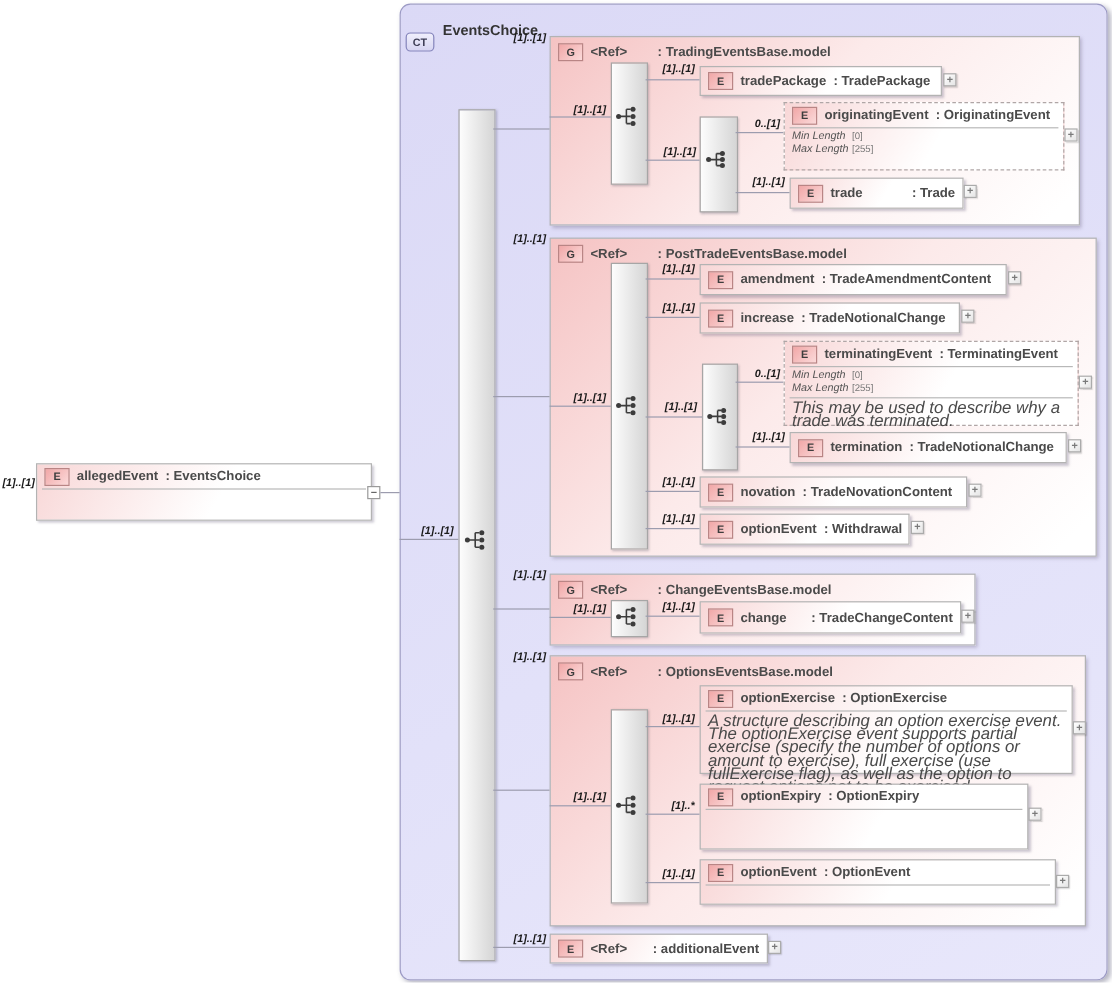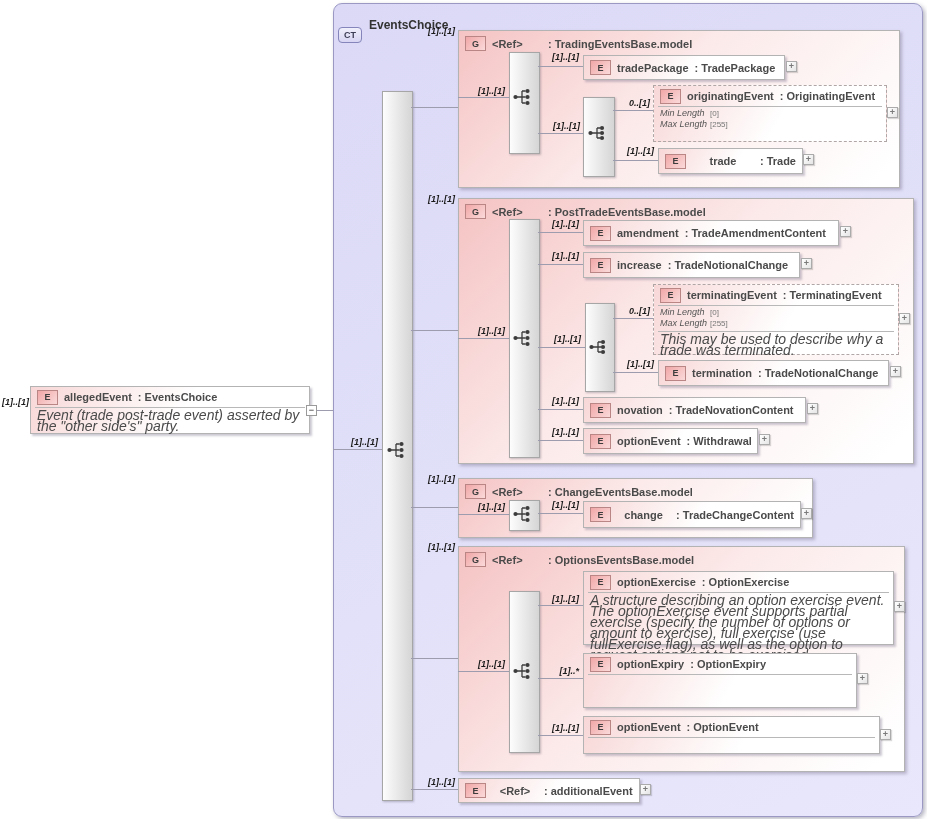--- a/index.html
+++ b/index.html
@@ -31,21 +31,21 @@
   .gref{width:50px;}
   
   .ebox{position:absolute;background:linear-gradient(120deg,#f8d7d7,#ffffff 55%);
         border:1px solid #b3b3b3;box-shadow:2px 2px 2px rgba(110,100,130,.35);}
   .ebox.dashed{border:1px dashed #b0a6a6;box-shadow:none;}
   .erow{display:flex;align-items:center;gap:6px;padding:0 6px;height:100%;}
   .erow.t{height:20px;}
   .badge{display:flex;align-items:center;justify-content:center;flex:none;
          width:19px;height:13px;background:linear-gradient(135deg,#f1a7a7,#fbdada);
          border:1px solid #b98585;font-size:9px;font-weight:bold;color:#3d3d3d;}
-  .ename,.etype{font-weight:bold;font-size:11px;color:#4a4a4a;white-space:nowrap;text-align:center;}
+  .ename,.etype{font-weight:bold;font-size:11px;color:#4a4a4a;white-space:nowrap;}
   .ename.w{width:62px;}
   .sep{border-top:1px solid #b8b8b8;margin:0 4px;}
   .ann{font-style:italic;font-size:14px;color:#4a4a4a;line-height:11px;padding:2px 6px 0;}
   .facets{padding:1px 6px 0;}
   .frow{display:flex;align-items:center;line-height:11px;}
   .flab{font-style:italic;font-size:9px;color:#555;width:50px;}
   .fval{font-size:8px;color:#777;}
   
   .plus{position:absolute;width:11px;height:11px;box-sizing:border-box;
         background:linear-gradient(135deg,#ffffff,#e5e5e5);border:1px solid #ababab;
@@ -68,21 +68,20 @@
   </div>
 
   <div class="card" style="left:2px;top:397px;width:26px;">[1]..[1]</div>
   <div class="ebox" style="left:30px;top:386px;width:278px;height:46px;">
     <div class="erow t">
       <span class="badge">E</span>
       <span class="ename">allegedEvent</span>
       <span class="etype">: EventsChoice</span>
     </div>
     <div class="sep"></div>
-    <div class="ann">Event (trade post-trade event) asserted by the "other side's" party.</div>
   </div>
   <div class="minus" style="left:306px;top:405px;">−</div>
   <div class="hline" style="left:317px;top:410px;width:16px;"></div>
 
   <div class="hline" style="left:333px;top:449px;width:49px;"></div>
   <div class="card" style="left:318px;top:437px;width:60px;">[1]..[1]</div>
   <div class="bar" style="left:382px;top:91px;width:29px;height:708px;"></div>
   <svg class="node baricon" style="left:386px;top:440px;" width="22" height="20">
     <path d="M3.5 10 H10 M10 4 V16 M10 4 H13.5 M10 16 H13.5 M10 10 H13.5" stroke="#3c3c3c" stroke-width="1.3" fill="none"></path>
     <circle cx="3.5" cy="10" r="2.1" fill="#3c3c3c"></circle>

